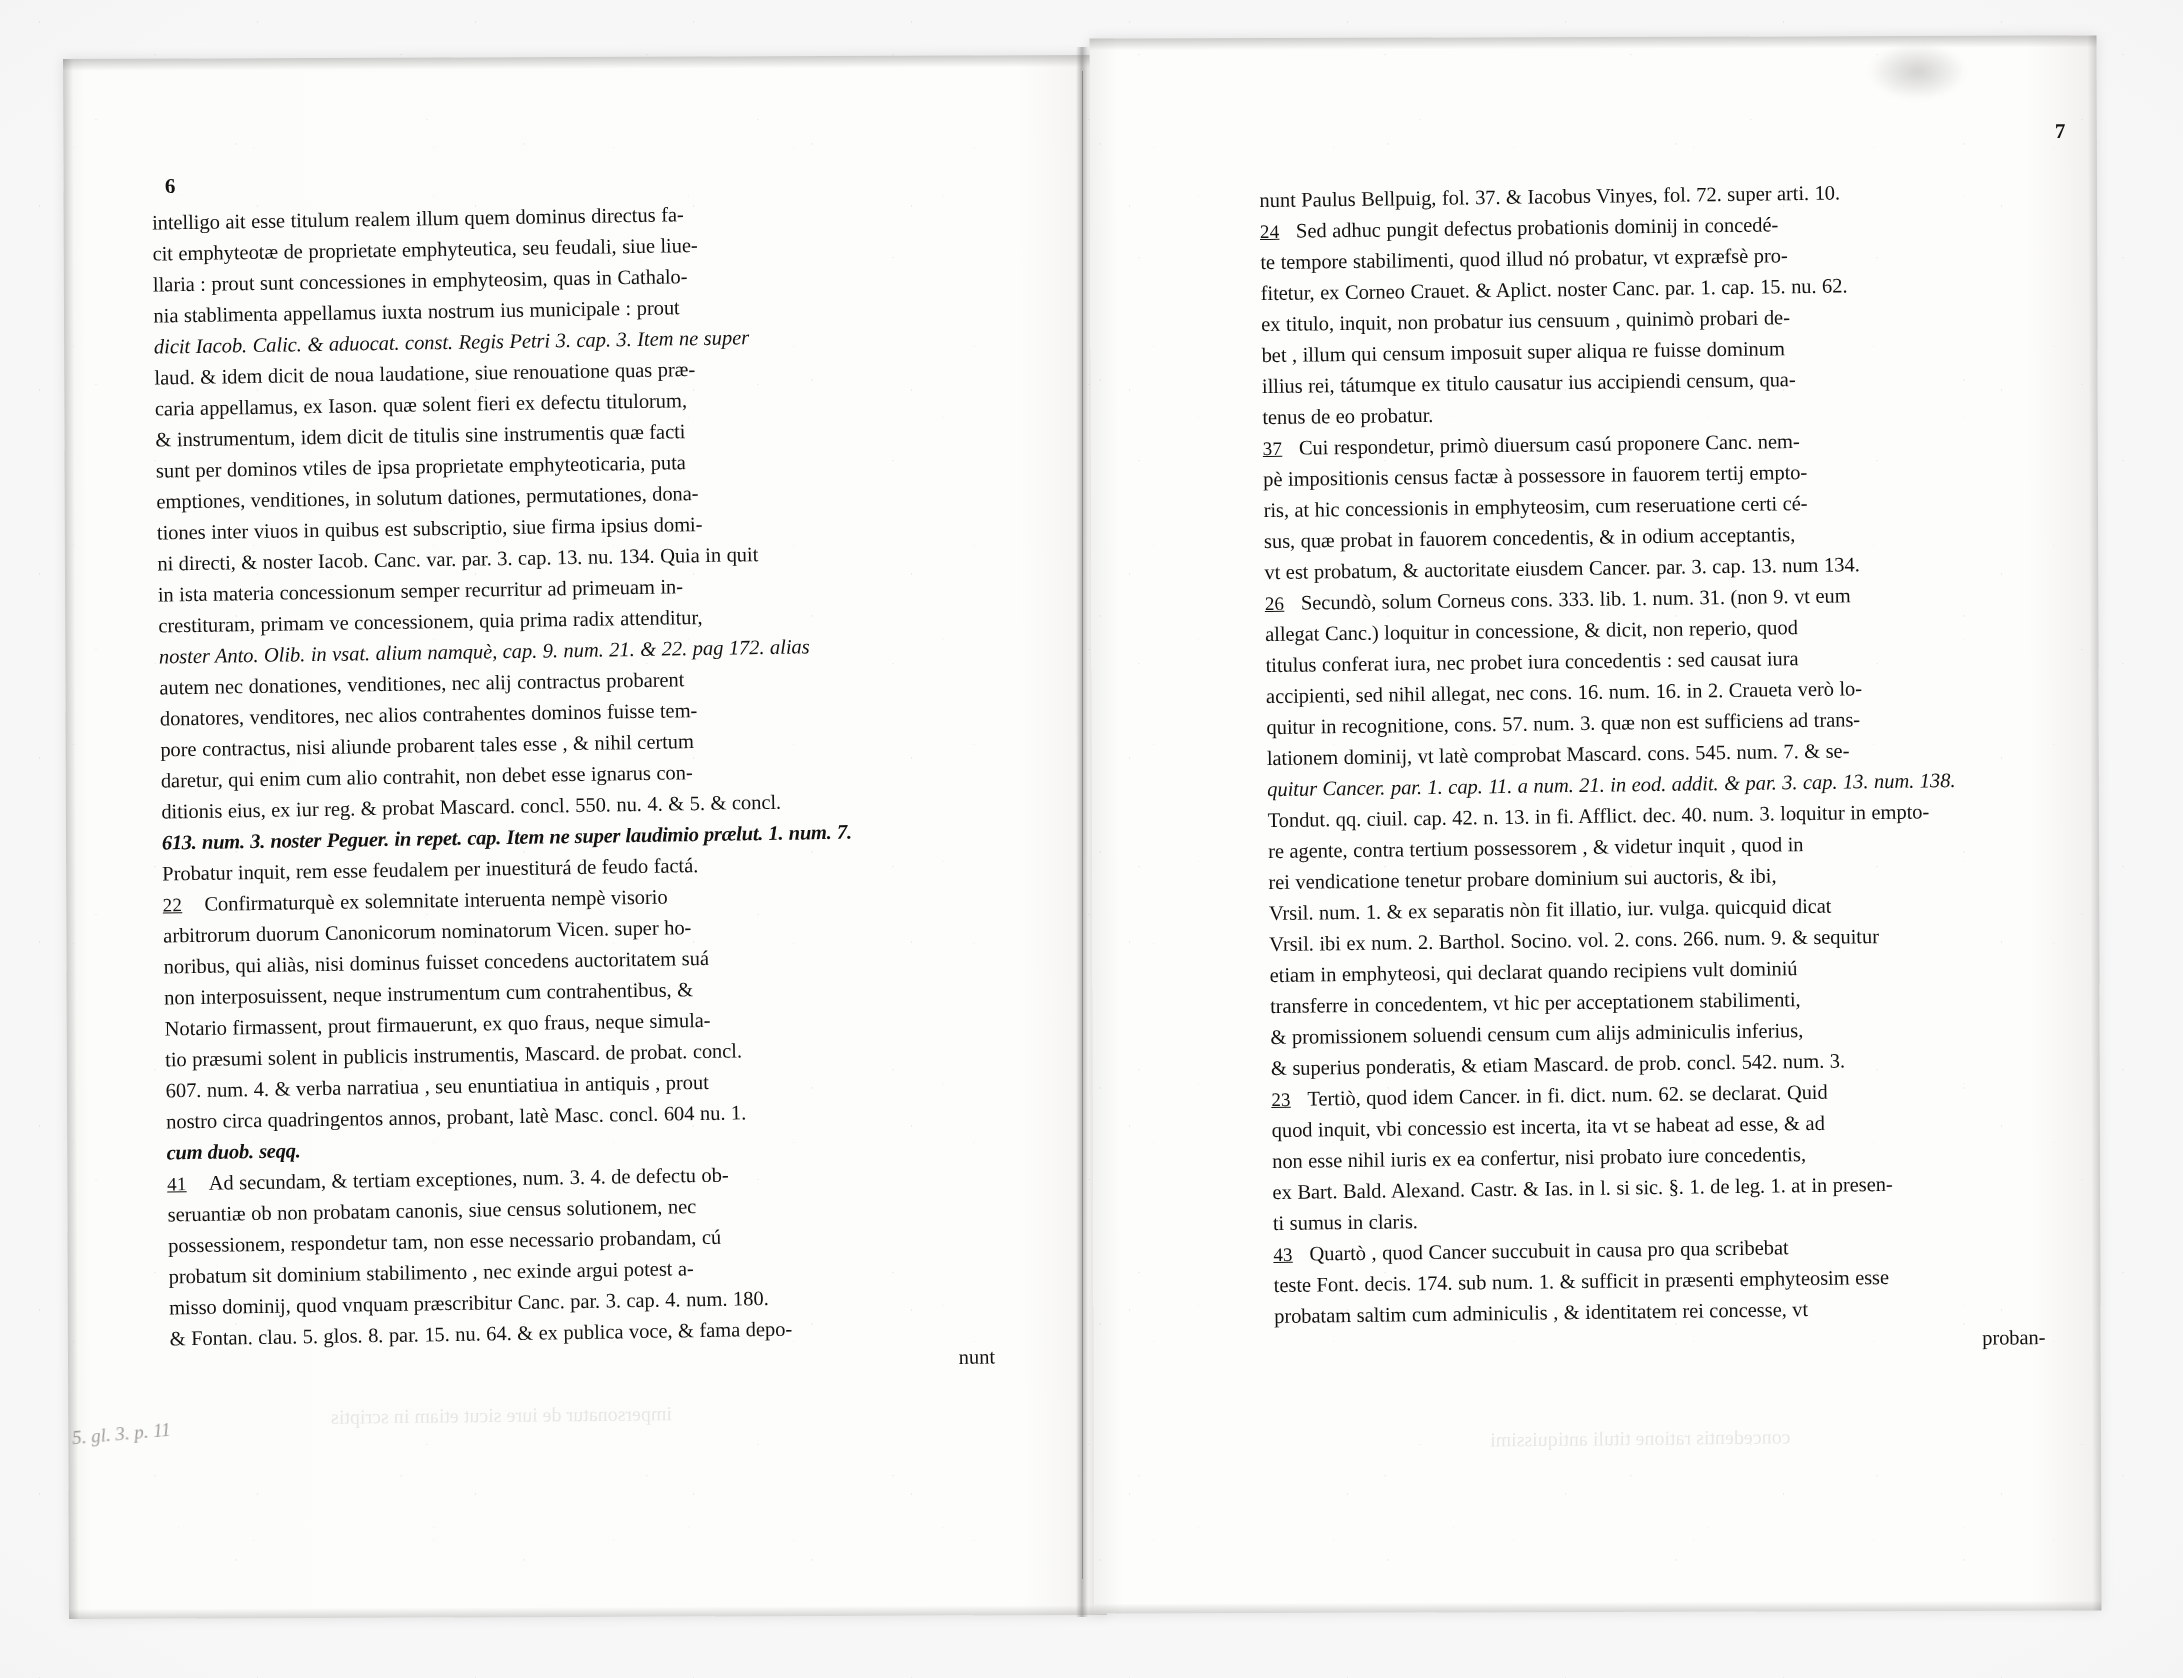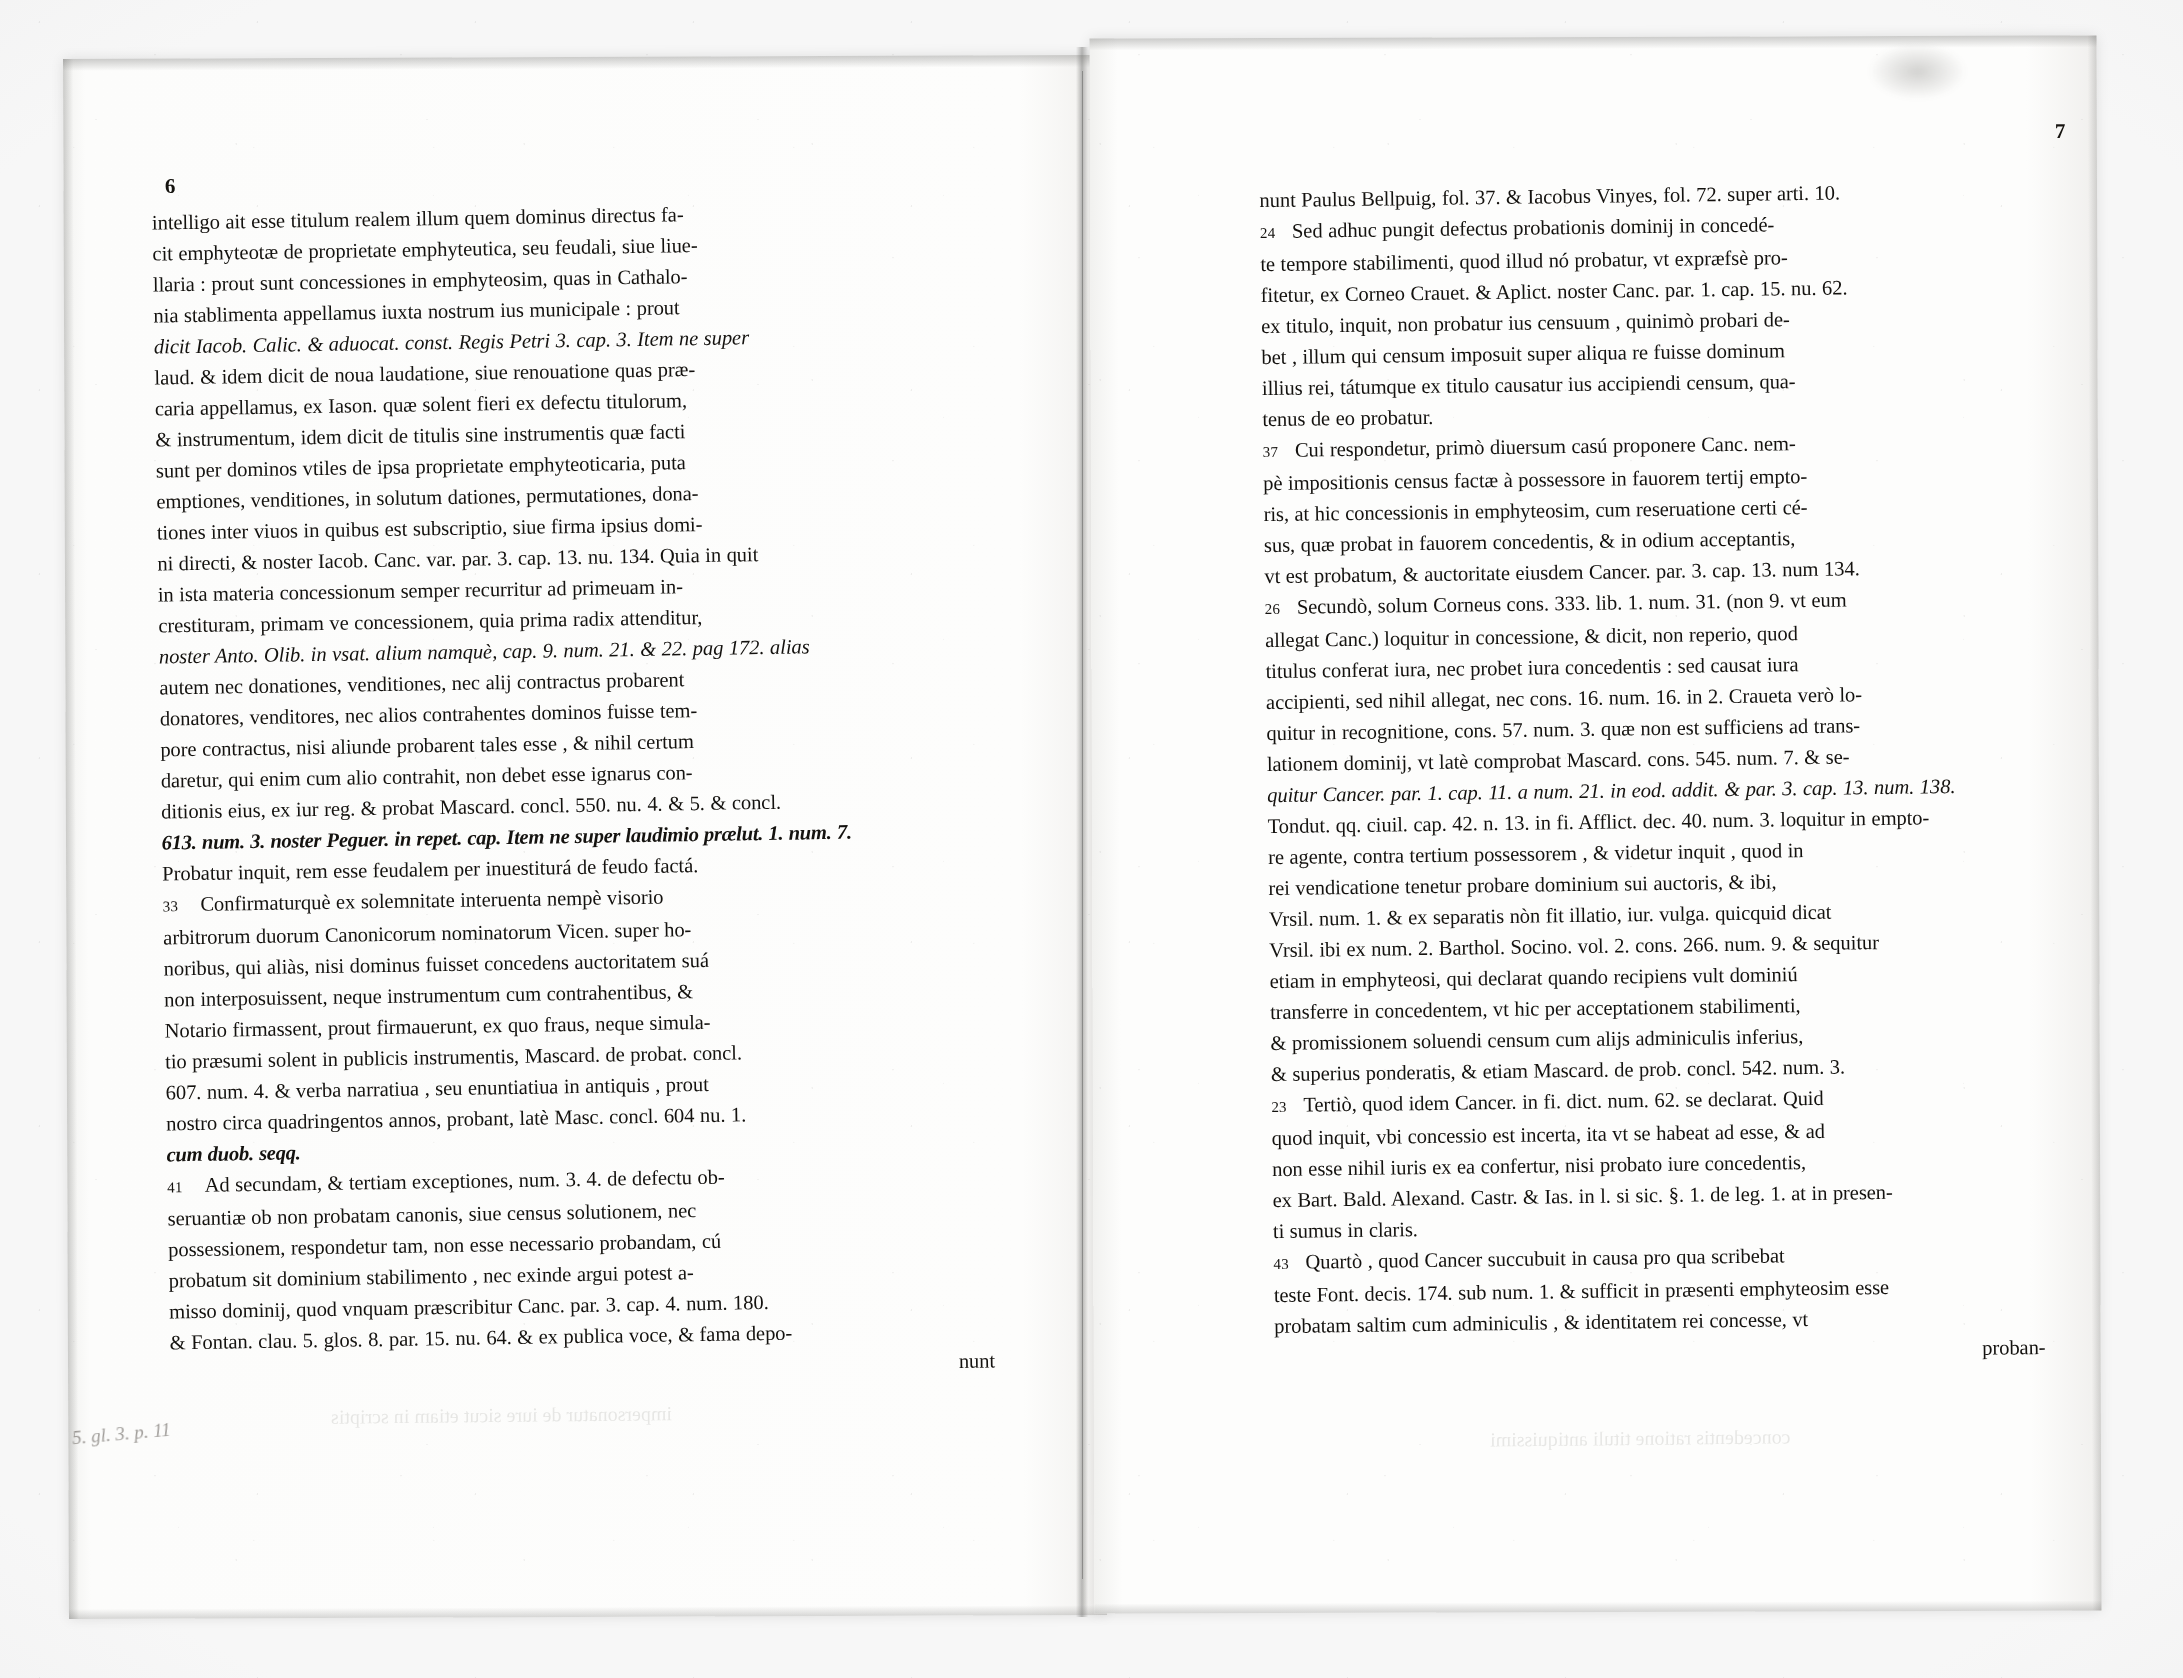--- a/index.html
+++ b/index.html
@@ -79,22 +79,23 @@
   #block-right{
     left:1267px; top:180px; width:771px;
     transform:rotate(-0.75deg);
   }
   .line{
     display:block;
     white-space:nowrap;
     margin:0;
   }
   .par-num{
-    font-size:15px;
+    font-size:19px;
     letter-spacing:0.2px;
+    text-decoration:underline;
   }
   i, .it{ font-style:italic; }
   .it-b{ font-style:italic; font-weight:600; letter-spacing:-0.3px;}
   .folio{
     position:absolute;
     font-family:"Liberation Serif", serif;
     font-size:21px;
     font-weight:700;
     color:#15130f;
   }
@@ -179,21 +180,21 @@
     <span class="line">in ista materia concessionum semper recurritur ad primeuam in-</span>
     <span class="line">crestituram, primam ve concessionem, quia prima radix attenditur,</span>
     <span class="line it">noster Anto. Olib. in vsat. alium namquè, cap. 9. num. 21. &amp; 22. pag 172. alias</span>
     <span class="line">autem nec donationes, venditiones, nec alij contractus probarent</span>
     <span class="line">donatores, venditores, nec alios contrahentes dominos fuisse tem-</span>
     <span class="line">pore contractus, nisi aliunde probarent tales esse , &amp; nihil certum</span>
     <span class="line">daretur, qui enim cum alio contrahit, non debet esse ignarus con-</span>
     <span class="line">ditionis eius, ex iur reg. &amp; probat Mascard. concl. 550. nu. 4. &amp; 5. &amp; concl.</span>
     <span class="line it-b">613. num. 3. noster Peguer. in repet. cap. Item ne super laudimio prælut. 1. num. 7.</span>
     <span class="line">Probatur inquit, rem esse feudalem per inuestiturá de feudo factá.</span>
-    <span class="line"><span class="par-num">33</span>&nbsp;&nbsp;&nbsp;&nbsp;<span>Confirmaturquè ex solemnitate interuenta nempè visorio</span></span>
+    <span class="line"><span class="par-num">22</span>&nbsp;&nbsp;&nbsp;&nbsp;<span>Confirmaturquè ex solemnitate interuenta nempè visorio</span></span>
     <span class="line">arbitrorum duorum Canonicorum nominatorum Vicen. super ho-</span>
     <span class="line">noribus, qui aliàs, nisi dominus fuisset concedens auctoritatem suá</span>
     <span class="line">non interposuissent, neque instrumentum cum contrahentibus, &amp;</span>
     <span class="line">Notario firmassent, prout firmauerunt, ex quo fraus, neque simula-</span>
     <span class="line">tio præsumi solent in publicis instrumentis, Mascard. de probat. concl.</span>
     <span class="line">607. num. 4. &amp; verba narratiua , seu enuntiatiua in antiquis , prout</span>
     <span class="line">nostro circa quadringentos annos, probant, latè Masc. concl. 604 nu. 1.</span>
     <span class="line it-b">cum duob. seqq.</span>
     <span class="line"><span class="par-num">41</span>&nbsp;&nbsp;&nbsp;&nbsp;<span>Ad secundam, &amp; tertiam exceptiones, num. 3. 4. de defectu ob-</span></span>
     <span class="line">seruantiæ ob non probatam canonis, siue census solutionem, nec</span>

